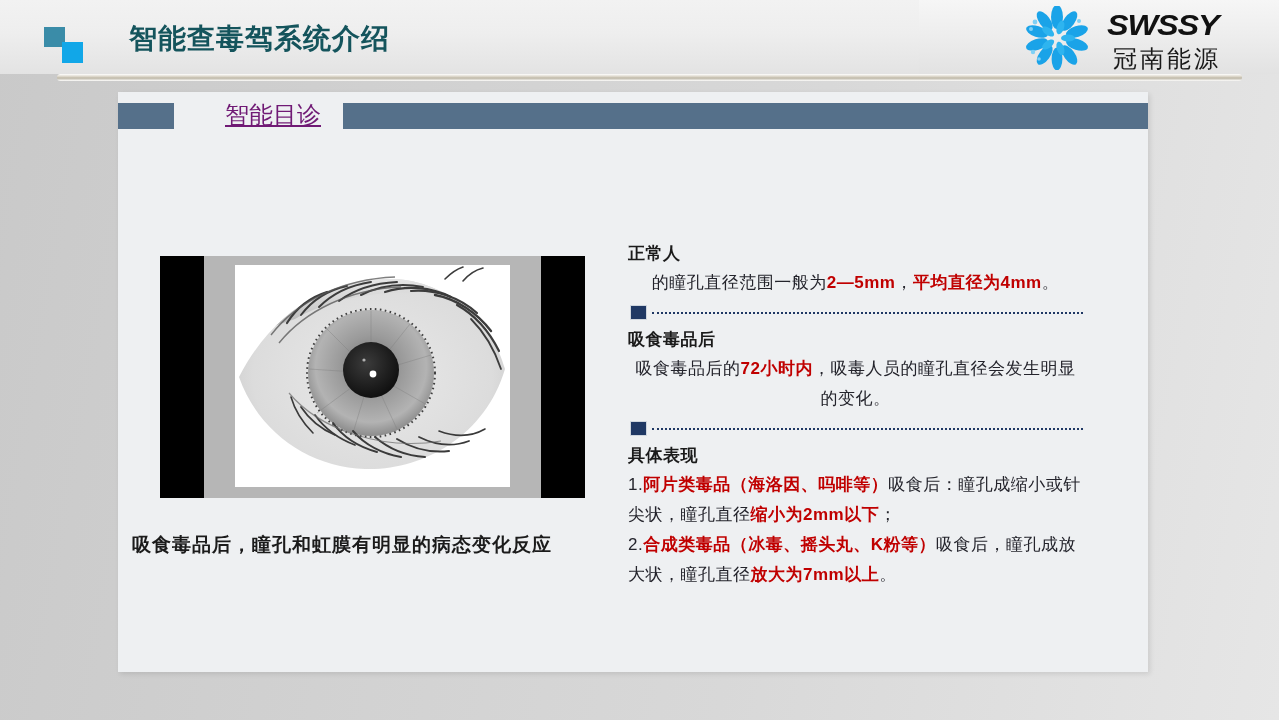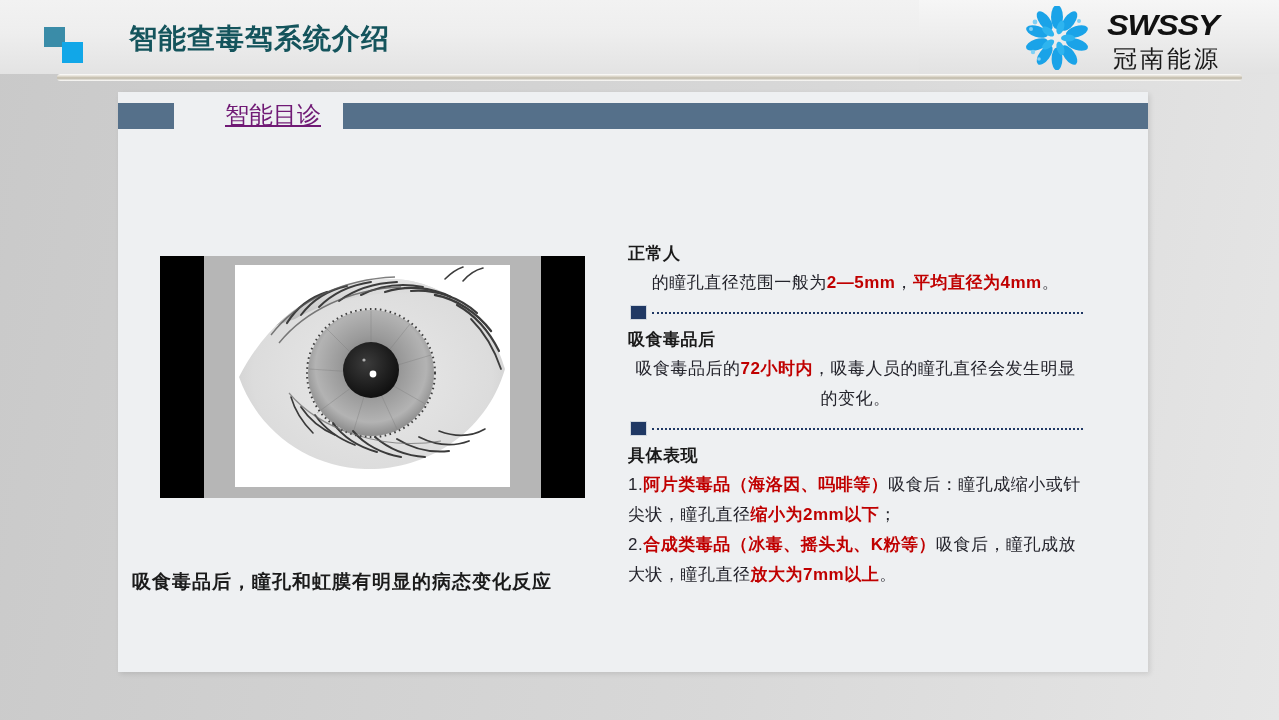--- a/index.html
+++ b/index.html
@@ -163,21 +163,20 @@
   #eye-caption {
     position: absolute;
     left: 14px; top: 440px;
     width: 500px;
     font-size: 19px;
     font-weight: bold;
     color: #1b1b1b;
     letter-spacing: 1px;
     font-family: "DejaVu Serif", "Liberation Serif", serif;
     white-space: nowrap;
-    margin-top: 37px;
   }
 
   
   #text-column {
     position: absolute;
     left: 510px; top: 148px;
     width: 455px;
     font-family: Liberation Sans, sans-serif;
   }
   .para-block { margin-bottom: 2px; }

